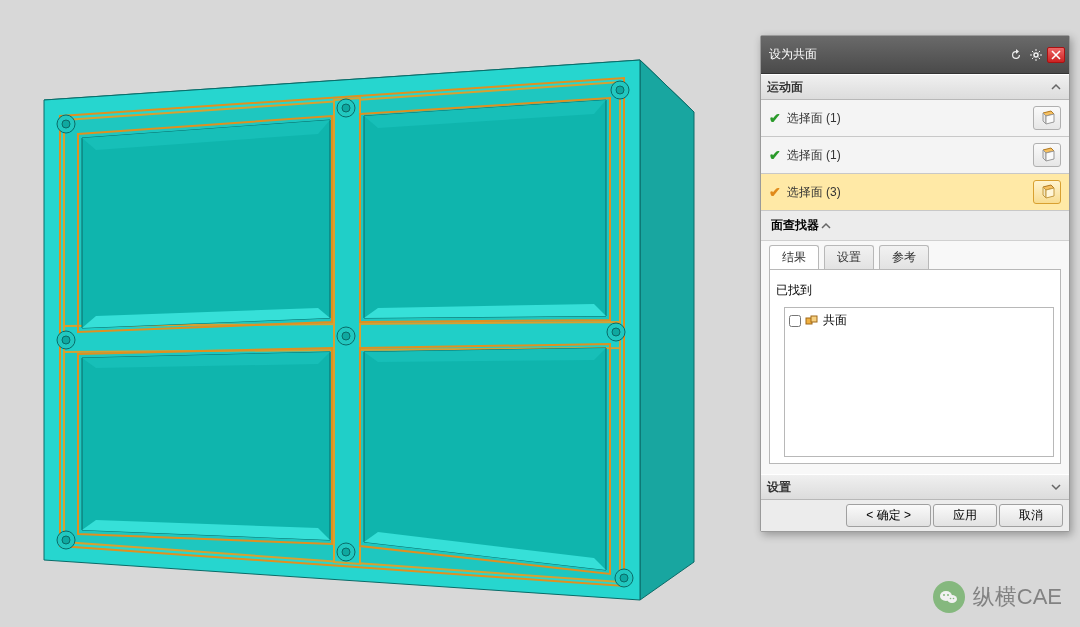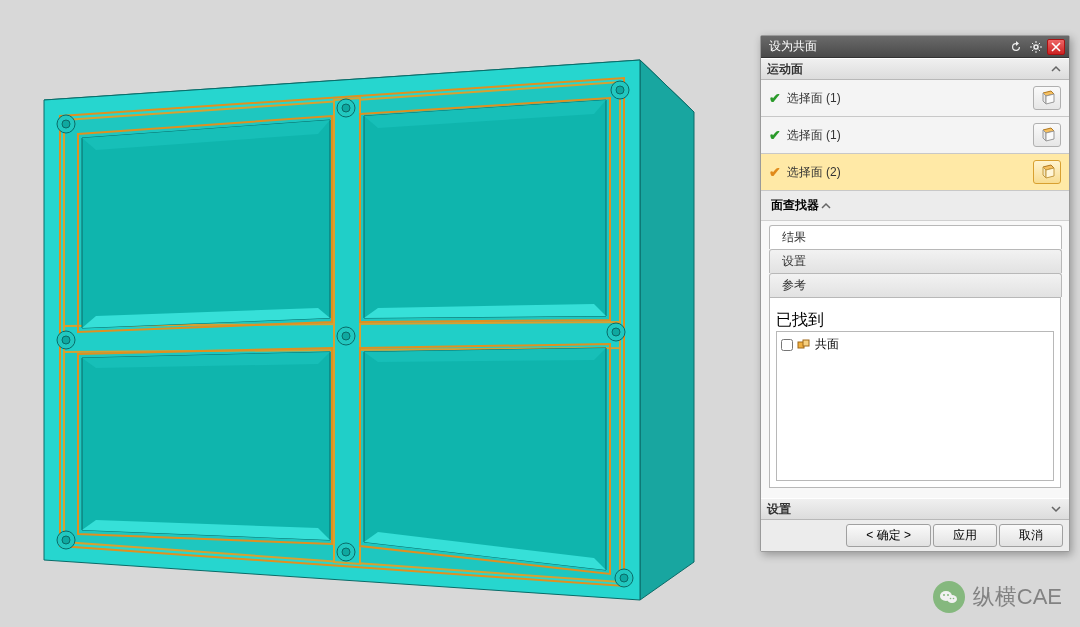--- a/index.html
+++ b/index.html
@@ -1,43 +1,43 @@
 <!DOCTYPE html>
 <html><head>
 <meta charset="utf-8">
 <style>
   * { box-sizing: border-box; margin: 0; padding: 0; font-family: "Microsoft YaHei", sans-serif; }
   body { width: 1080px; height: 627px; background: #d8d8d8; position: relative; overflow: hidden; }
   .viewport { position: absolute; left: 0; top: 0; width: 750px; height: 627px; }
   .viewport svg { width: 100%; height: 100%; }
 
   .panel { position: absolute; right: 10px; top: 35px; width: 310px; background: #e8e8e8; border: 1px solid #9a9a9a; box-shadow: 2px 3px 8px rgba(0,0,0,.3); border-radius: 2px; }
-  .titlebar { height: 22px; background: linear-gradient(#6a6a6a,#4a4a4a); color: #fff; display: flex; align-items: center; padding: 0 4px 0 8px; font-size: 12px; border-bottom: 1px solid #333; }
+  .titlebar { height: 38px; background: linear-gradient(#6a6a6a,#4a4a4a); color: #fff; display: flex; align-items: center; padding: 0 4px 0 8px; font-size: 12px; border-bottom: 1px solid #333; }
   .titlebar .spacer { flex: 1; }
   .tb-btn { width: 18px; height: 16px; margin-left: 2px; display: flex; align-items: center; justify-content: center; border-radius: 2px; }
   .tb-btn svg { display:block; }
   .tb-close { background: linear-gradient(#e66,#c22); border:1px solid #a11; }
 
-  .section-hdr { height: 22px; background: linear-gradient(#f0f0f0,#dcdcdc); border-top: 1px solid #fff; border-bottom: 1px solid #b8b8b8; display: flex; align-items: center; padding: 4px 6px; font-size: 12px; font-weight: bold; color: #333; cursor: pointer; }
+  .section-hdr { height: 22px; background: linear-gradient(#f0f0f0,#dcdcdc); border-top: 1px solid #fff; border-bottom: 1px solid #b8b8b8; display: flex; align-items: center; padding: 12px 6px; font-size: 12px; font-weight: bold; color: #333; cursor: pointer; }
   .section-hdr .spacer { flex:1; }
   .chev { width: 14px; height: 14px; }
   .section-body { padding: 6px 8px; background: #f4f4f4; border-bottom: 1px solid #c8c8c8; display: flex; align-items: center; gap: 6px; font-size: 12px; color: #333; }
   .section-body.active { background: #ffe9a6; }
   .check { color: #2a9a2a; font-weight: bold; font-size: 14px; }
   .check.o { color: #e08a1a; }
   .cube-btn { width: 28px; height: 24px; margin-left: auto; border: 1px solid #b0b0b0; background: linear-gradient(#fafafa,#e6e6e6); border-radius: 3px; display:flex; align-items:center; justify-content:center; }
   .cube-btn.active { border-color: #d8a030; background: linear-gradient(#fff4d0,#f8dc90); }
 
   .finder-hdr { font-size: 12px; font-weight: bold; padding: 6px 10px; background: #ececec; border-bottom:1px solid #d0d0d0; display:flex; align-items:center; }
   .finder-body { background: #f8f8f8; padding: 4px 8px 10px; }
-  .tabs { display: flex; gap: 0; margin-bottom: 0; flex-direction: column; }
+  .tabs { display: flex; gap: 6px; margin-bottom: 0; }
   .tab { font-size: 12px; padding: 3px 12px; border: 1px solid #b8b8b8; background: linear-gradient(#f2f2f2,#e2e2e2); border-bottom: none; border-radius: 3px 3px 0 0; margin-right: -1px; color:#333; }
   .tab.active { background: #fff; position: relative; z-index: 2; }
-  .list-label { font-size: 16px; margin: 6px 0 0; }
-  .list { border: 1px solid #b8b8b8; background: #fff; height: 150px; padding: 4px; font-size: 12px; }
+  .list-label { font-size: 12px; margin: 6px 0 8px; }
+  .list { border: 1px solid #b8b8b8; background: #fff; height: 150px; padding: 4px; font-size: 12px; margin-left: 8px; }
   .list-item { display:flex; align-items:center; gap:4px; }
   .list-item input { width:12px; height:12px; }
   .faces-icon { width:14px; height:12px; display:inline-block; }
 
   .btn-row { padding: 4px 6px; display:flex; justify-content:flex-end; gap:2px; background:#ececec; }
   .btn { font-size: 12px; padding: 2px 19px; border: 1px solid #a0a0a0; background: linear-gradient(#fafafa,#e2e2e2); border-radius: 3px; min-width: 62px; text-align:center; }
 
   .watermark { position:absolute; right: 18px; bottom: 14px; display:flex; align-items:center; gap:8px; opacity:.65; font-size: 22px; color:#555; font-weight:500; }
   .wm-circle { width:32px; height:32px; border-radius:50%; background:#5aa84f; display:flex; align-items:center; justify-content:center; }
 </style>
@@ -159,21 +159,21 @@
       <svg width="18" height="16" viewBox="0 0 18 16">
           <polygon points="5,3 13,1 16,4 8,6" fill="#f6c060" stroke="#b07820"></polygon>
           <polygon points="5,3 8,6 8,14 5,11" fill="#e8e8e8" stroke="#999"></polygon>
           <polygon points="8,6 16,4 16,12 8,14" fill="#fafafa" stroke="#999"></polygon>
         </svg>
     </span>
   </div>
 
   <div class="section-body active">
     <span class="check o">✔</span>
-    <span>选择面 (2)</span>
+    <span>选择面 (3)</span>
     <span class="cube-btn active">
       <svg width="18" height="16" viewBox="0 0 18 16">
           <polygon points="5,3 13,1 16,4 8,6" fill="#f6c060" stroke="#b07820"></polygon>
           <polygon points="5,3 8,6 8,14 5,11" fill="#f2e6c0" stroke="#c49a40"></polygon>
           <polygon points="8,6 16,4 16,12 8,14" fill="#fff6da" stroke="#c49a40"></polygon>
         </svg>
     </span>
   </div>
 
   <div class="finder-hdr">

